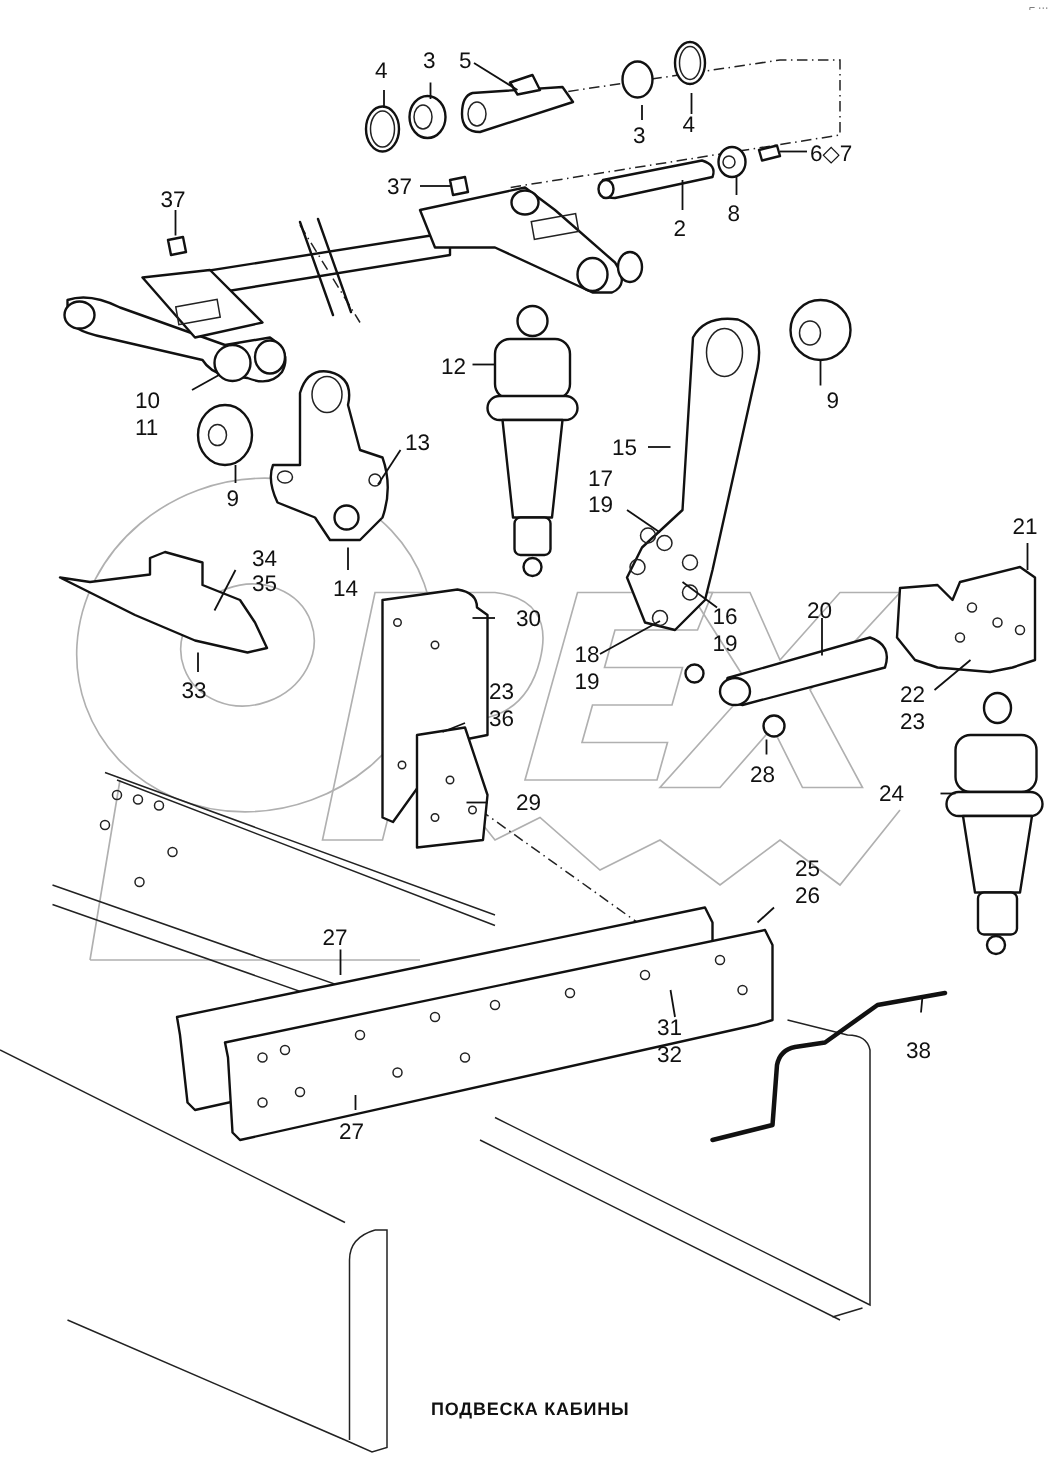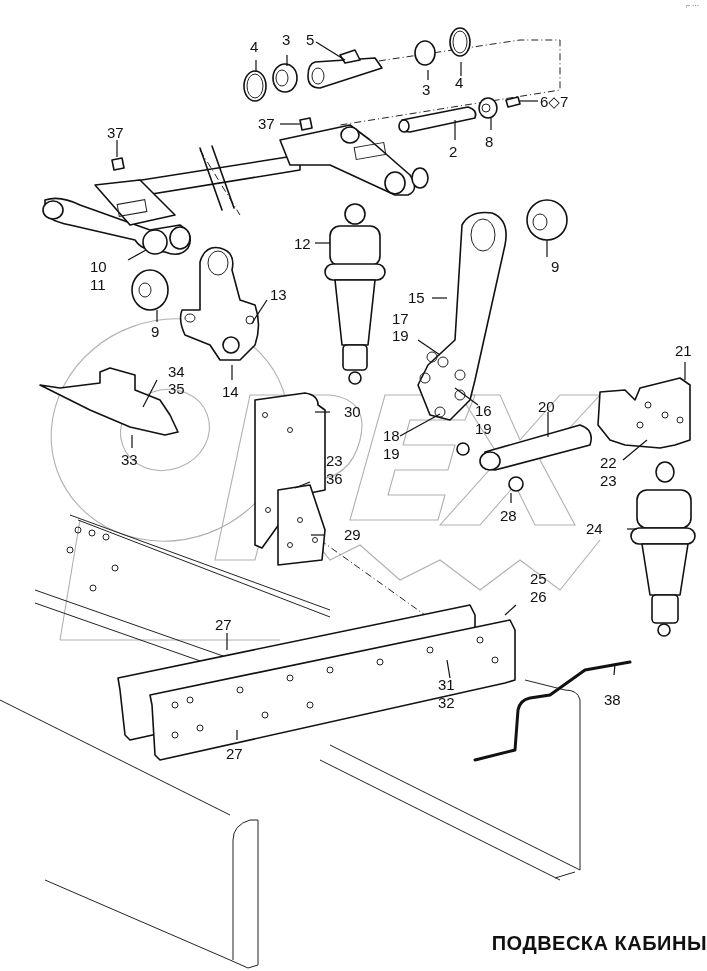--- a/index.html
+++ b/index.html
@@ -7,22 +7,22 @@
          font-family: "Liberation Sans", sans-serif; }
   #diagram { position: absolute; left: 0; top: 0; width: 707px; height: 971px; }
   .part { fill: none; stroke: #111; stroke-width: 1.6; stroke-linejoin: round; stroke-linecap: round; }
   .partfill { fill: #fff; stroke: #111; stroke-width: 1.6; stroke-linejoin: round; }
   .thin { fill: none; stroke: #222; stroke-width: 1; }
   .dash { fill: none; stroke: #222; stroke-width: 1; stroke-dasharray: 7 3 1 3; }
   .wm { fill: none; stroke: #b0b0b0; stroke-width: 1.1; }
   .leader { stroke: #111; stroke-width: 1.2; fill: none; }
   .lbl { font-family: "Liberation Sans", sans-serif; font-size: 15px; fill: #111; }
   .hole { fill: none; stroke: #222; stroke-width: 1; }
-  #title { position: absolute; left: 0; width: 707px; top: 932px; text-align: right;
-           font-family: "Liberation Sans", sans-serif; font-weight: bold; font-size: 20px;
+  #title { position: absolute; left: 0; width: 707px; top: 932px; text-align: center;
+           font-family: "Liberation Sans", sans-serif; font-weight: bold; font-size: 12px;
            letter-spacing: 0.5px; color: #111; }
   #corner-mark { position: absolute; right: 8px; top: 2px; font-size: 7px; color: #555;
                  font-family: "Liberation Sans", sans-serif; }
 </style>
 </head>
 <body>
 
 <div id="corner-mark">⌐ ···</div>
 
 <svg id="diagram" viewBox="0 0 707 971" xmlns="http://www.w3.org/2000/svg">

